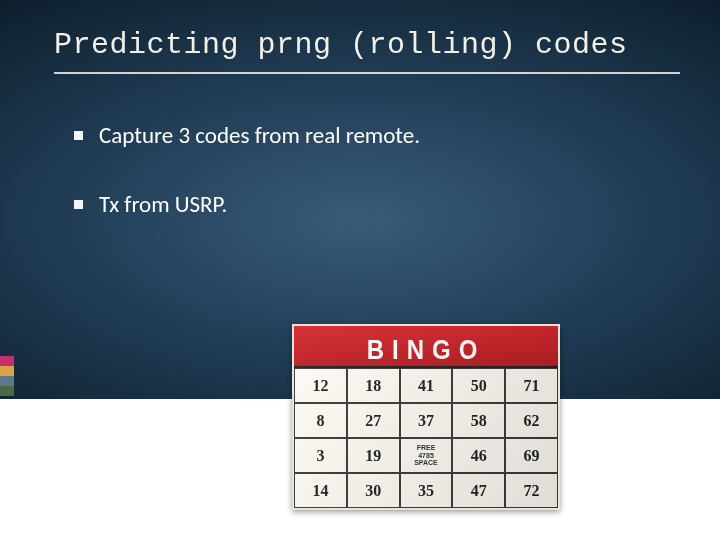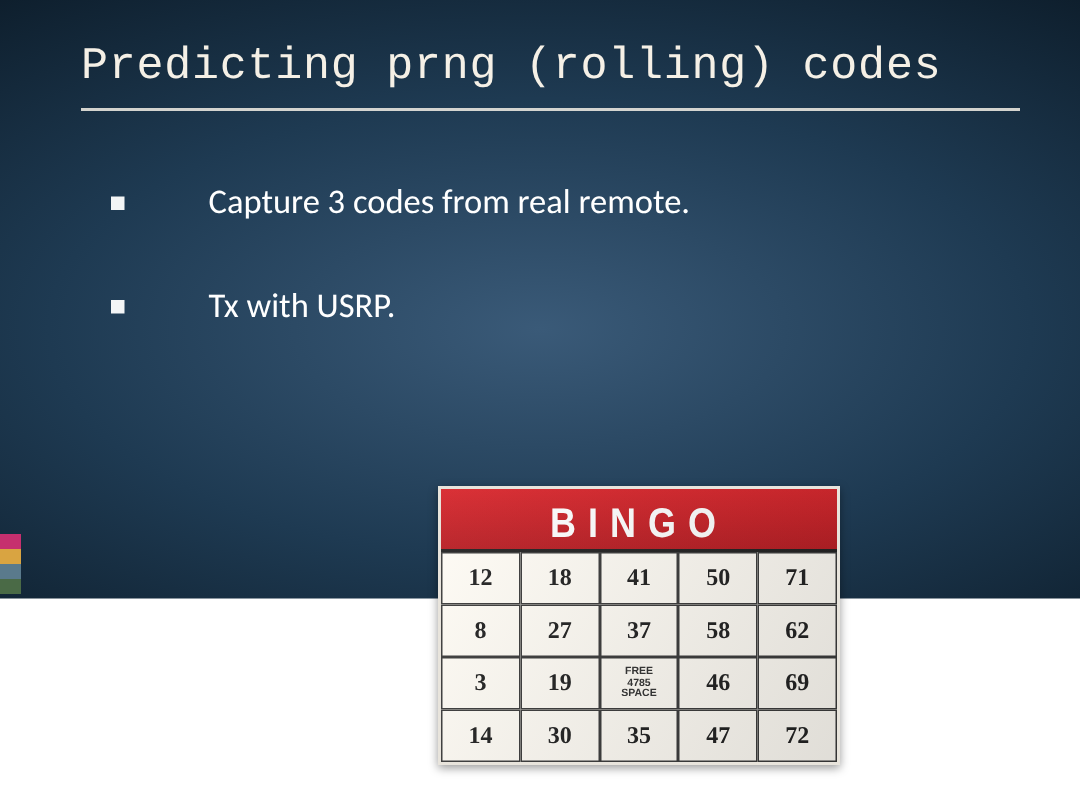--- a/index.html
+++ b/index.html
@@ -29,21 +29,20 @@
   .body {
     position: absolute;
     top: 120px; left: 74px; right: 60px;
   }
   .bullet {
     display: flex;
     align-items: flex-start;
     margin-bottom: 38px;
     font-size: 23px;
     color: #ffffff;
-    gap: 40px;
   }
   .bullet .marker {
     width: 9px; height: 9px;
     background: rgba(255,255,255,0.95);
     margin-top: 11px;
     margin-right: 16px;
     flex: 0 0 auto;
   }
   .bullet .text { line-height: 1.35; }
   .left-tabs {
@@ -114,21 +113,21 @@
   <div class="title">Predicting prng (rolling) codes</div>
   <div class="title-rule"></div>
 
   <div class="body">
     <div class="bullet">
       <div class="marker"></div>
       <div class="text">Capture 3 codes from real remote.</div>
     </div>
     <div class="bullet">
       <div class="marker"></div>
-      <div class="text">Tx with USRP.</div>
+      <div class="text">Tx from USRP.</div>
     </div>
   </div>
 
   <div class="left-tabs">
     <span style="background:#c62f6e"></span>
     <span style="background:#d9a441"></span>
     <span style="background:#5a7a8c"></span>
     <span style="background:#4a6a46"></span>
   </div>
 

